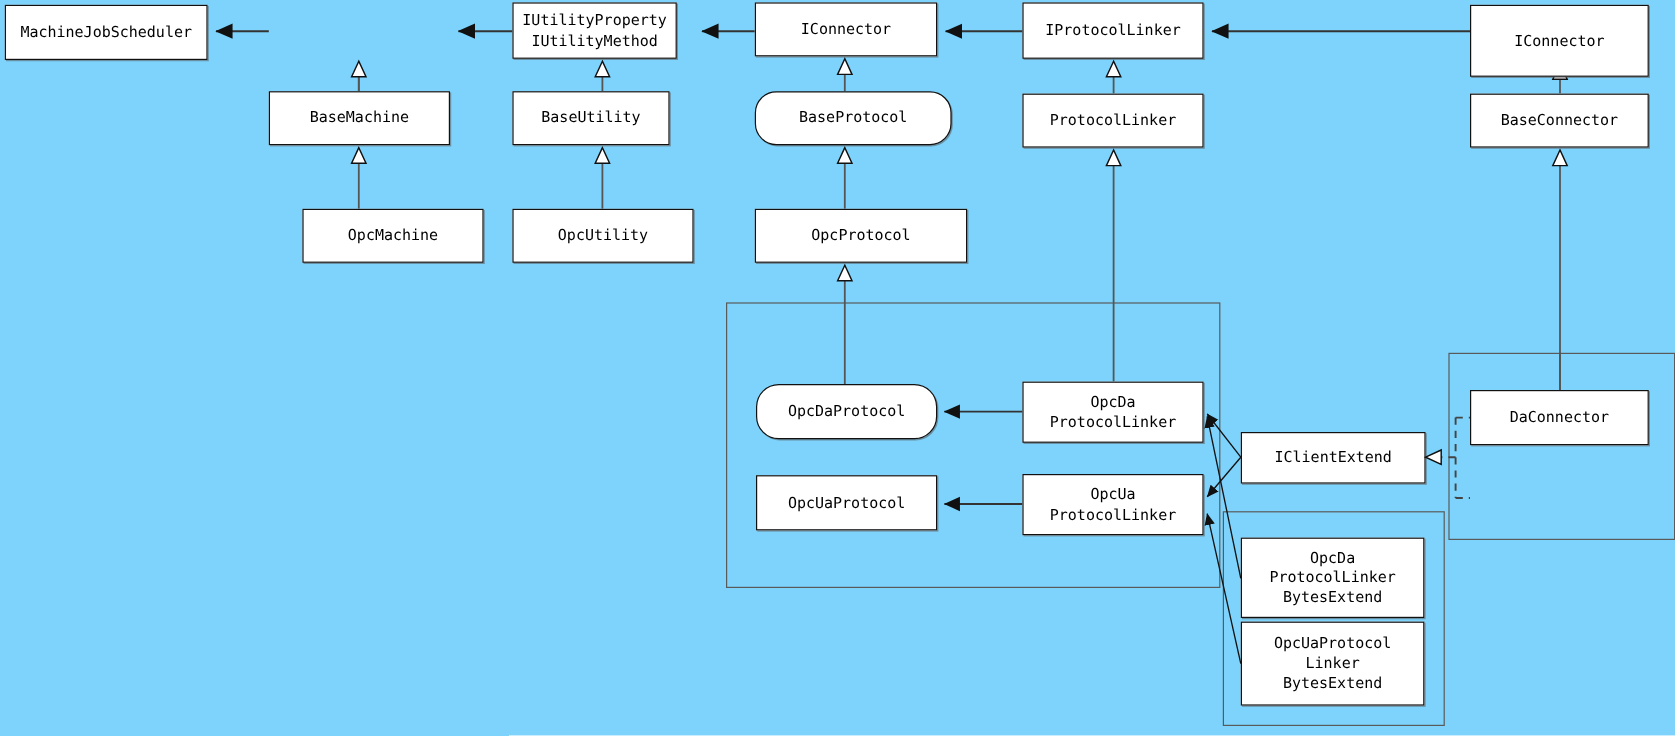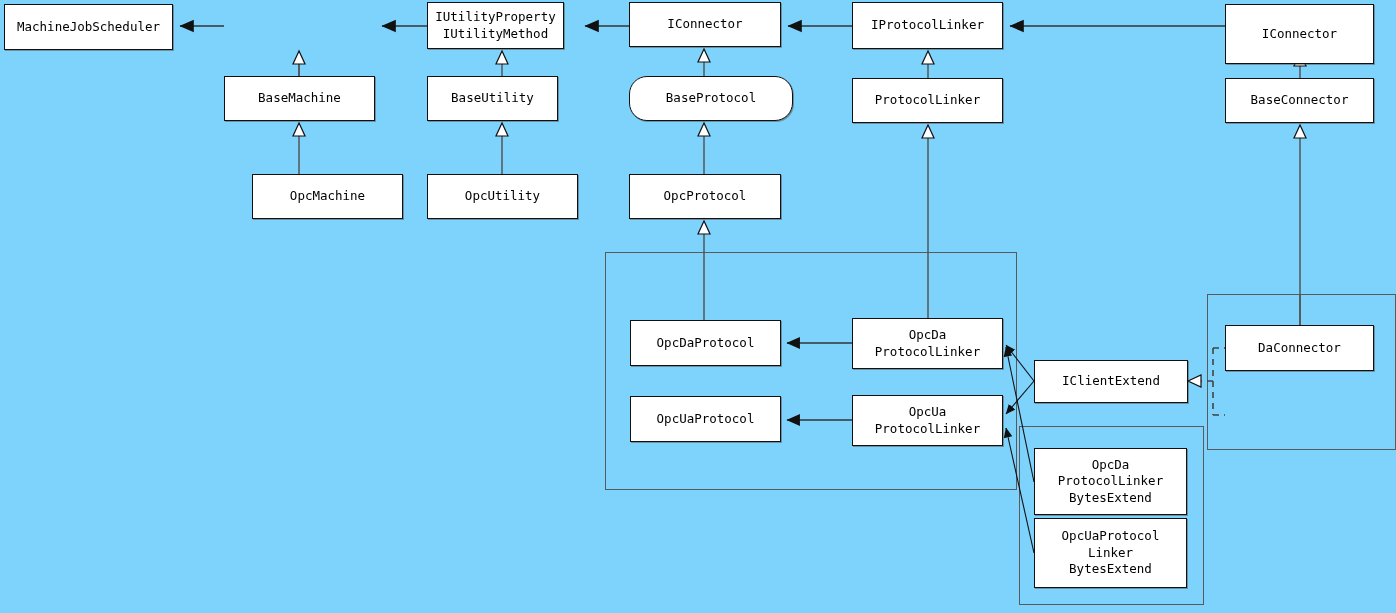--- a/index.html
+++ b/index.html
@@ -178,31 +178,31 @@
 IUtilityMethod</div>
 
   <div class="uml-box" style="left:427px; top:76px; width:131px; height:45px;">BaseUtility</div>
 
   <div class="uml-box" style="left:427px; top:174px; width:151px; height:45px;">OpcUtility</div>
 
   <div class="uml-box" style="left:629px; top:2px; width:152px; height:45px;">IConnector</div>
 
   <div class="uml-box" style="left:629px; top:76px; width:164px; height:45px;border-radius:18px;">BaseProtocol</div>
 
-  <div class="uml-box" style="left:629px; top:174px; width:152px; height:45px;">OpcProtocol</div>
+  <div class="uml-box" style="left:629px; top:174px; width:177px; height:45px;">OpcProtocol</div>
 
   <div class="uml-box" style="left:852px; top:2px; width:151px; height:47px;">IProtocolLinker</div>
 
   <div class="uml-box" style="left:852px; top:78px; width:151px; height:45px;">ProtocolLinker</div>
 
   <div class="uml-box" style="left:1225px; top:4px; width:149px; height:60px;">IConnector</div>
 
   <div class="uml-box" style="left:1225px; top:78px; width:149px; height:45px;">BaseConnector</div>
 
-  <div class="uml-box" style="left:630px; top:320px; width:151px; height:46px;">OpcDaProtocol</div>
+  <div class="uml-box" style="left:630px; top:320px; width:151px; height:46px;border-radius:19px;">OpcDaProtocol</div>
 
   <div class="uml-box" style="left:630px; top:396px; width:151px; height:46px;">OpcUaProtocol</div>
 
   <div class="uml-box" style="left:852px; top:318px; width:151px; height:51px;">OpcDa
 ProtocolLinker</div>
 
   <div class="uml-box" style="left:852px; top:395px; width:151px; height:51px;">OpcUa
 ProtocolLinker</div>
 
   <div class="uml-box" style="left:1034px; top:360px; width:154px; height:43px;">IClientExtend</div>

